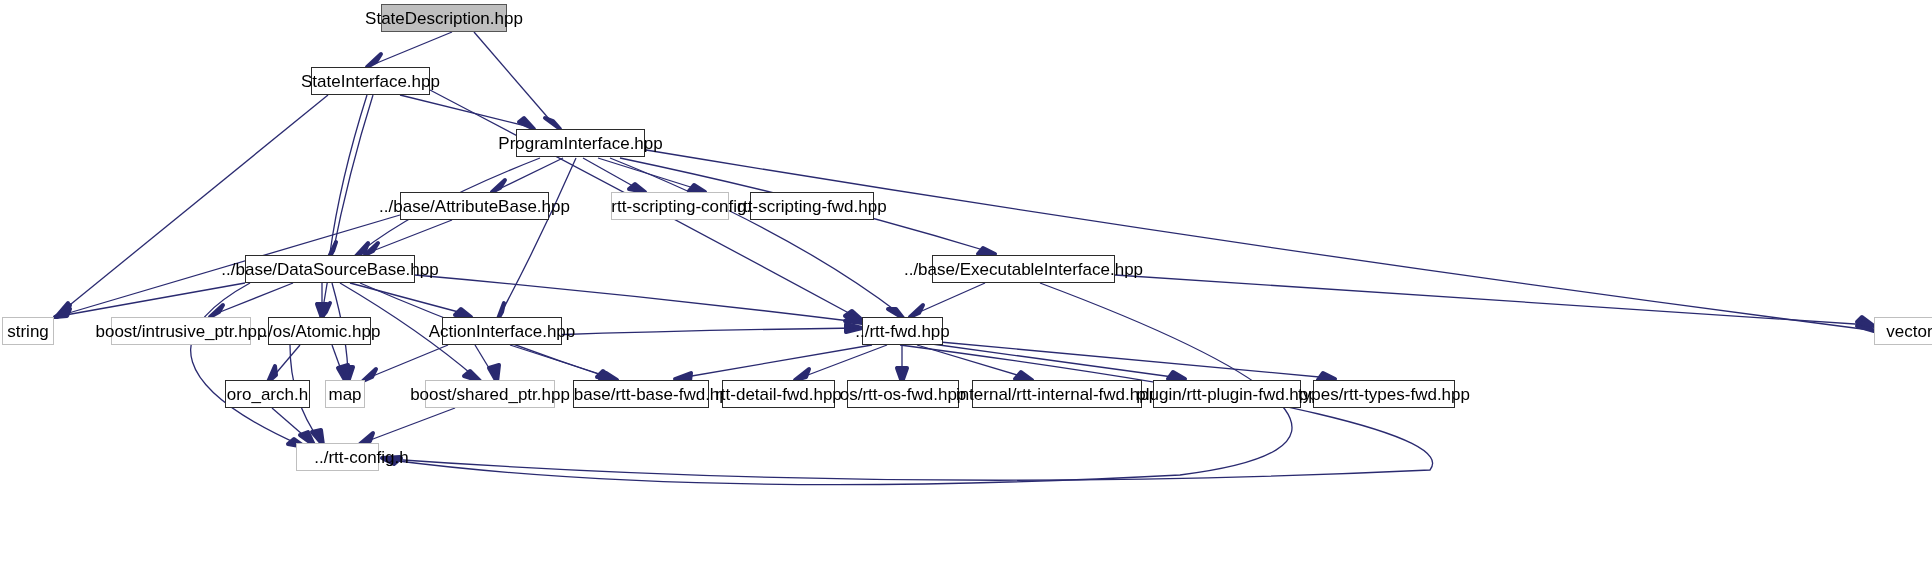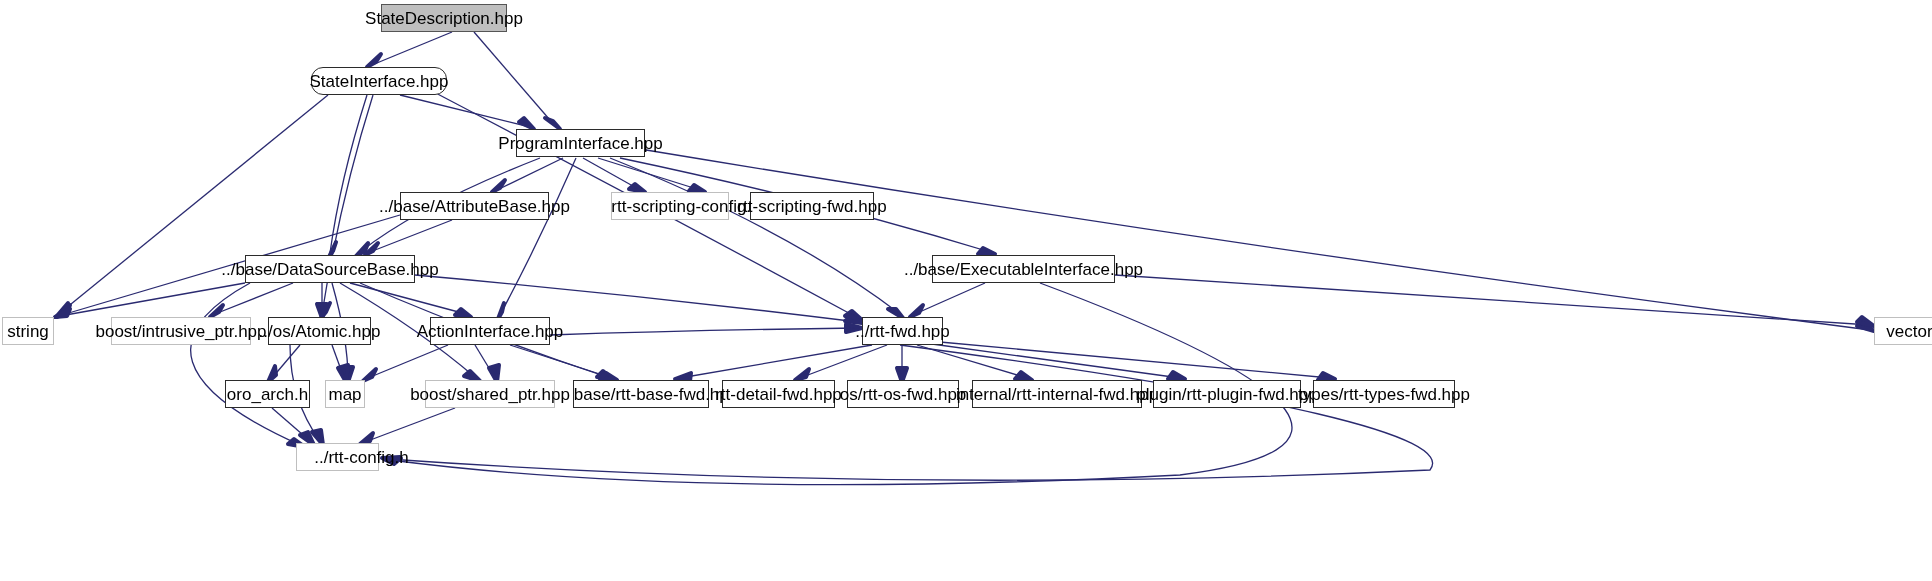--- a/index.html
+++ b/index.html
@@ -145,21 +145,21 @@
       <polygon points="382,458 400,457 393,463" fill="#2a2a70" stroke="#2a2a70" stroke-width="4" stroke-linejoin="round"></polygon>
       <path d="M 272,408 L 310,441" fill="none" stroke="#2a2a70" stroke-width="1.3"></path>
       <polygon points="314,445 300,435 308,432" fill="#2a2a70" stroke="#2a2a70" stroke-width="4" stroke-linejoin="round"></polygon>
       <path d="M 455,408 L 365,442" fill="none" stroke="#2a2a70" stroke-width="1.3"></path>
       <polygon points="360,444 373,433 370,441" fill="#2a2a70" stroke="#2a2a70" stroke-width="4" stroke-linejoin="round"></polygon>
     </svg>
   <div id="node-layer">
       <div class="node current" style="left: 381px; top: 4px; width: 126px;">
         <span class="node-label">StateDescription.hpp</span>
       </div>
-      <div class="node strong" style="left: 311px; top: 67px; width: 136px; border-radius: 12px;">
+      <div class="node strong" style="left: 311px; top: 67px; width: 119px;">
         <span class="node-label">StateInterface.hpp</span>
       </div>
       <div class="node strong" style="left: 516px; top: 129px; width: 129px;">
         <span class="node-label">ProgramInterface.hpp</span>
       </div>
       <div class="node strong" style="left: 400px; top: 192px; width: 149px;">
         <span class="node-label">../base/AttributeBase.hpp</span>
       </div>
       <div class="node " style="left: 611px; top: 192px; width: 118px; padding-left: 32px;">
         <span class="node-label">rtt-scripting-config.h</span>
@@ -175,21 +175,21 @@
       </div>
       <div class="node " style="left: 2px; top: 317px; width: 52px; text-align: right;">
         <span class="node-label">string</span>
       </div>
       <div class="node " style="left: 111px; top: 317px; width: 140px;">
         <span class="node-label">boost/intrusive_ptr.hpp</span>
       </div>
       <div class="node strong" style="left: 268px; top: 317px; width: 103px;">
         <span class="node-label">../os/Atomic.hpp</span>
       </div>
-      <div class="node strong" style="left: 430px; top: 317px; width: 120px;">
+      <div class="node strong" style="left: 442px; top: 317px; width: 120px;">
         <span class="node-label">ActionInterface.hpp</span>
       </div>
       <div class="node strong" style="left: 862px; top: 317px; width: 81px;">
         <span class="node-label">../rtt-fwd.hpp</span>
       </div>
       <div class="node " style="left: 1874px; top: 317px; width: 71px;">
         <span class="node-label">vector</span>
       </div>
       <div class="node strong" style="left: 225px; top: 380px; width: 85px;">
         <span class="node-label">oro_arch.h</span>

